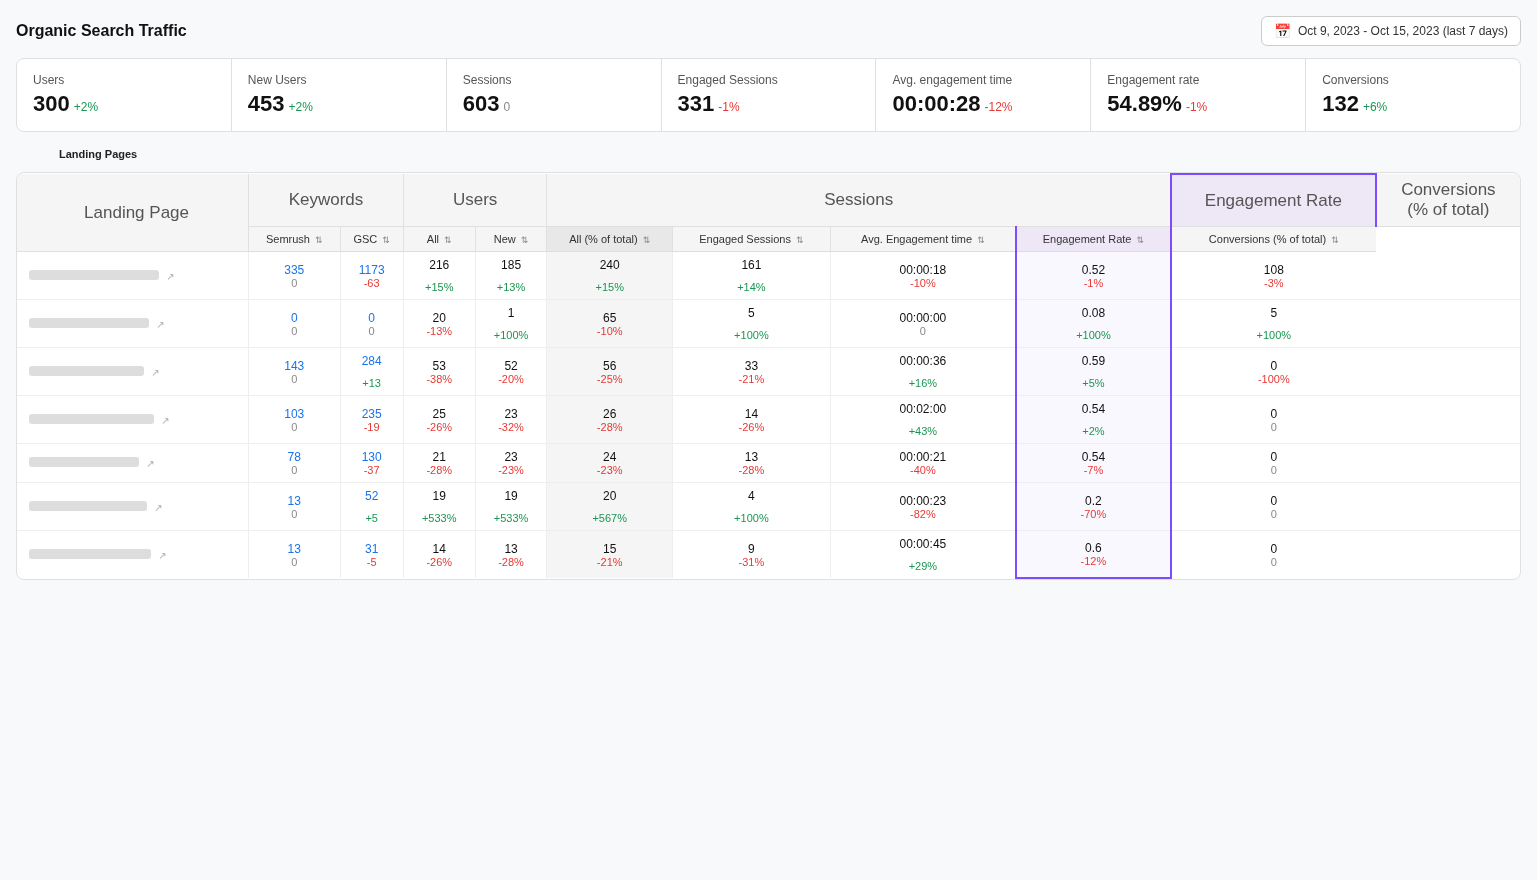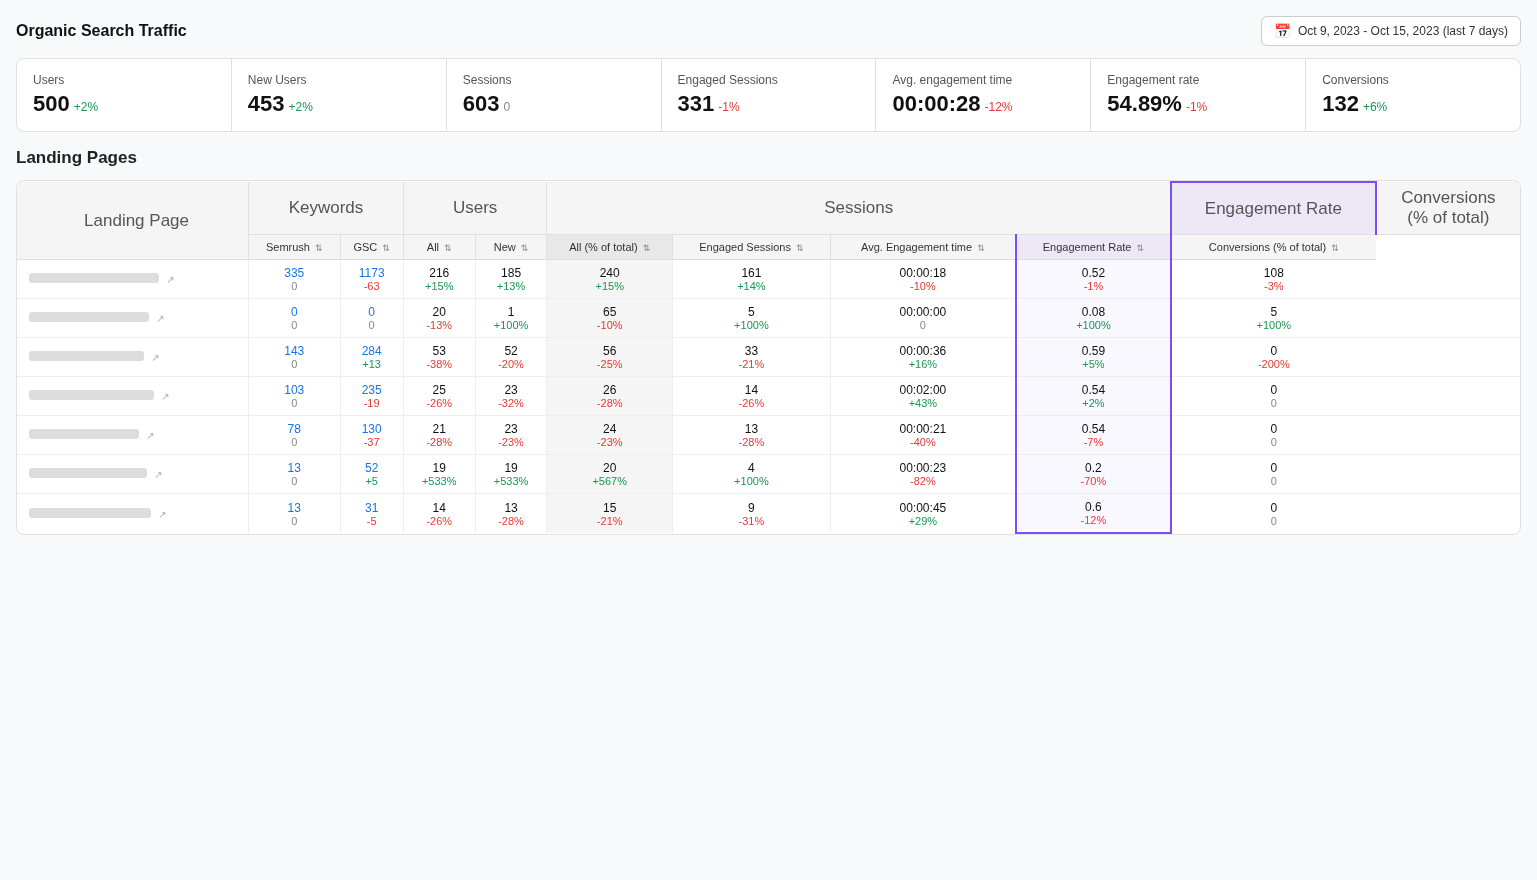--- a/index.html
+++ b/index.html
@@ -18,21 +18,21 @@
     .stat-item { flex: 1; padding: 14px 16px; border-right: 1px solid #e0e0e0; }
     .stat-item:last-child { border-right: none; }
     .stat-label { font-size: 12px; color: #555; margin-bottom: 4px; }
     .stat-value { font-size: 22px; font-weight: 700; color: #111; display: flex; align-items: baseline; gap: 4px; }
     .stat-delta { font-size: 12px; font-weight: 500; }
     .delta-pos { color: #1a9652; }
     .delta-neg { color: #e53935; }
     .delta-neutral { color: #888; }
     
     
-    .section-title { font-size: 17px; font-weight: 700; margin-bottom: 12px; }
+    .section-title { font-size: 11px; font-weight: 700; margin-bottom: 12px; margin-left: 43px; }
     .table-container { background: #fff; border: 1px solid #e0e0e0; border-radius: 8px; overflow: hidden; }
     
     table { width: 100%; border-collapse: collapse; font-size: 12px; }
     
     
     .group-header th { background: #f5f5f5; text-align: center; font-weight: 500; color: #555; padding: 6px 4px; border-bottom: 1px solid #e0e0e0; border-right: 1px solid #e0e0e0; font-size: 17px; }
     .group-header th:last-child { border-right: none; }
     .sub-header th { background: #f5f5f5; text-align: center; font-weight: 500; color: #333; padding: 6px 4px; border-bottom: 1px solid #ddd; border-right: 1px solid #e0e0e0; font-size: 11px; white-space: nowrap; }
     .sub-header th:last-child { border-right: none; }
     
@@ -41,21 +41,21 @@
     
     tbody tr { border-bottom: 1px solid #eee; }
     tbody tr:last-child { border-bottom: none; }
     
     td { padding: 6px 8px; text-align: center; vertical-align: middle; border-right: 1px solid #eee; }
     td:last-child { border-right: none; }
     td.landing-cell { text-align: left; padding-left: 12px; }
     
     .cell-main { font-weight: 500; color: #111; }
     .cell-sub { color: #888; font-size: 11px; }
-    .cell-sub.pos { color: #1a9652; }
+    .cell-sub.pos { color: #1a9652; margin-top: 9px; }
     .cell-sub.neg { color: #e53935; }
     
     .link-blue { color: #1a73e8; font-weight: 500; }
     .external-link { font-size: 10px; color: #aaa; margin-left: 4px; cursor: pointer; }
     
     .sort-icon { font-size: 9px; color: #888; margin-left: 2px; }
     .group-header .highlight-group { border-left: 2px solid #7c4dff; border-right: 2px solid #7c4dff; border-top: 2px solid #7c4dff; background: #ede7f6; }
     .sub-header .highlight-sub { border-left: 2px solid #7c4dff; border-right: 2px solid #7c4dff; background: #ede7f6; }
     td.highlight-col { border-left: 2px solid #7c4dff; border-right: 2px solid #7c4dff; background: rgba(124,77,255,0.04); }
     tr:last-child td.highlight-col { border-bottom: 2px solid #7c4dff; }
@@ -70,21 +70,21 @@
     <button class="date-range-btn">
       <span class="cal-icon">📅</span>
       <span>Oct 9, 2023 - Oct 15, 2023 (last 7 days)</span>
     </button>
   </div>
 
   <div class="stats-bar">
     <div class="stat-item">
       <div class="stat-label">Users</div>
       <div class="stat-value">
-        <span>500</span>
+        <span>300</span>
         <span class="stat-delta delta-pos">+2%</span>
       </div>
     </div>
     <div class="stat-item">
       <div class="stat-label">New Users</div>
       <div class="stat-value">
         <span>453</span>
         <span class="stat-delta delta-pos">+2%</span>
       </div>
     </div>
@@ -267,21 +267,21 @@
     <td>
       <div class="cell-main">00:00:36</div>
       <div class="cell-sub pos">+16%</div>
     </td>
     <td class="highlight-col">
       <div class="cell-main">0.59</div>
       <div class="cell-sub pos">+5%</div>
     </td>
     <td>
       <div class="cell-main">0</div>
-      <div class="cell-sub neg">-200%</div>
+      <div class="cell-sub neg">-100%</div>
     </td>
   </tr>
             <tr>
     <td class="landing-cell">
       <div style="width:125px;height:10px;background:#ddd;border-radius:3px;display:inline-block;"></div>
       <span class="external-link">↗</span>
     </td>
     <td>
       <div class="cell-main link-blue">103</div>
       <div class="cell-sub">0</div>

